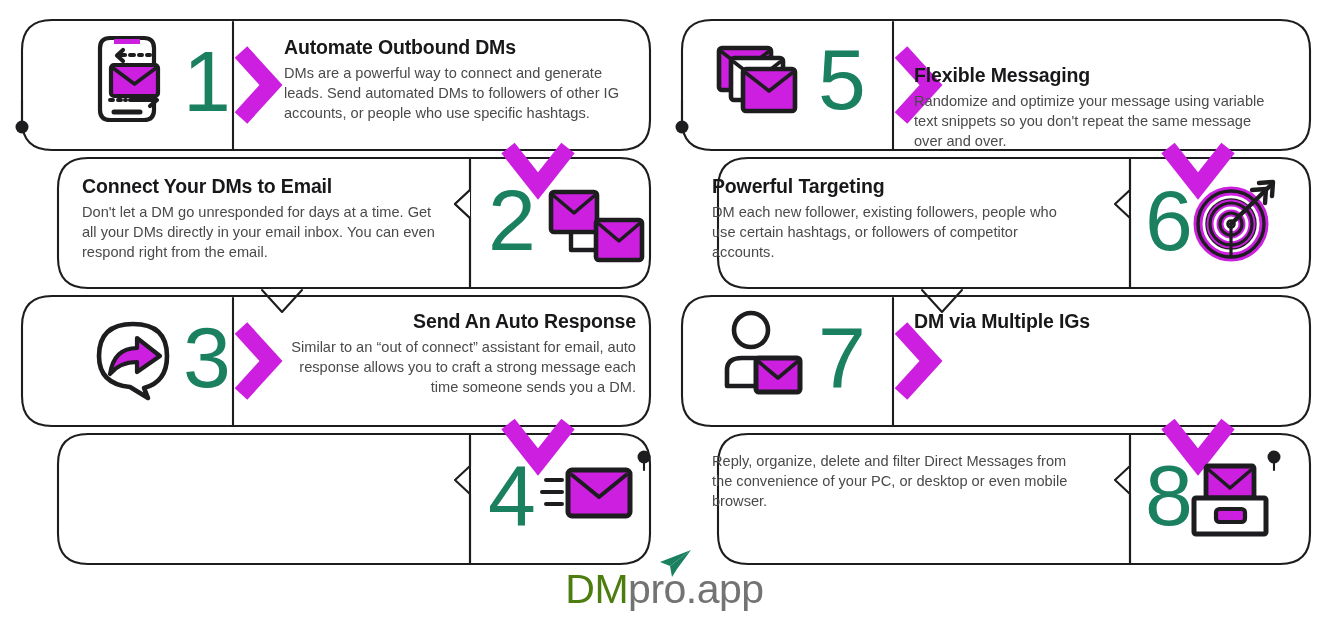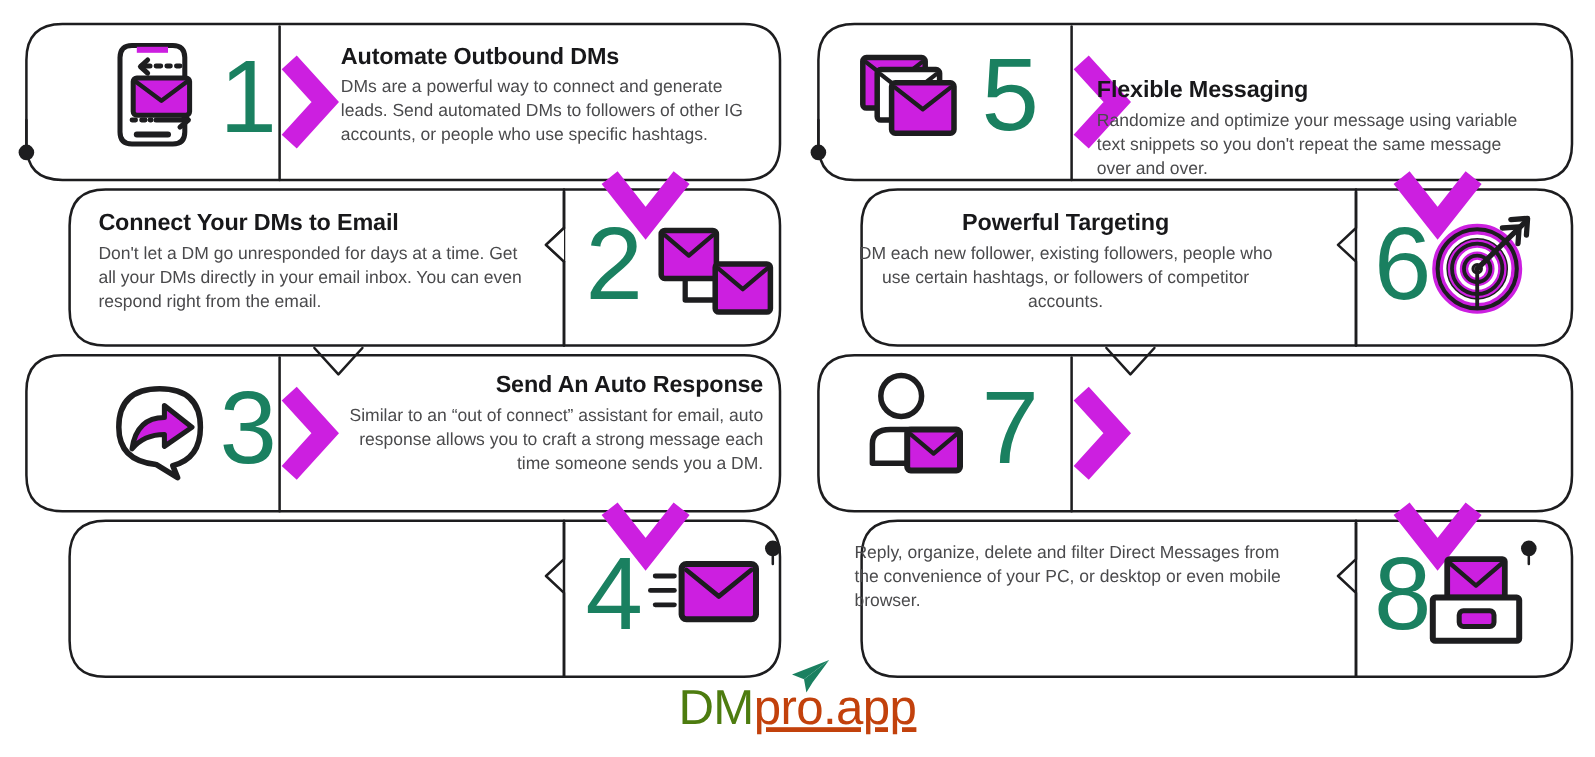--- a/index.html
+++ b/index.html
@@ -63,21 +63,21 @@
     position: absolute;
     left: 0;
     top: 566px;
     width: 1329px;
     text-align: center;
     font-size: 41px;
     letter-spacing: -0.5px;
     font-family: "Liberation Sans", sans-serif;
   }
   .logo-dm { color: #4d7c0f; }
-  .logo-pro { color: #c2410c; text-decoration: underline; }
+  .logo-pro { color: #737373; }
   .logo-wrap {
     position: relative;
     display: inline-block;
   }
   .logo-plane {
     position: absolute;
     left: 93px;
     top: -17px;
     width: 34px;
     height: 30px;
@@ -254,21 +254,21 @@
       <rect x="29" y="27" width="52" height="42" rx="3" fill="#cc1fe0" stroke="#1d1d1f" stroke-width="4.6"></rect>
       <path d="M 32 31 L 55 49 L 78 31" fill="none" stroke="#1d1d1f" stroke-width="3.6" stroke-linecap="round" stroke-linejoin="round"></path>
     </svg>
   </div>
   <div class="num" style="left:818px; top:36px;">5</div>
   <div class="card-text" style="left:914px; top:37px; width:362px;margin-top:28px;">
     <div class="card-title">Flexible Messaging</div>
     <div class="card-body">Randomize and optimize your message using variable text snippets so you don't repeat the same message over and over.</div>
   </div>
 
-  <div class="card-text" style="left:712px; top:176px; width:352px;text-align:center;">
+  <div class="card-text" style="left:712px; top:176px; width:352px;">
     <div class="card-title">Powerful Targeting</div>
     <div class="card-body">DM each new follower, existing followers, people who use certain hashtags, or followers of competitor accounts.</div>
   </div>
   <div class="num" style="left:1145px; top:177px;">6</div>
   <div class="icon-box" style="left:1190px; top:170px; width:96px; height:96px;">
     <svg viewBox="0 0 96 96" width="96" height="96" xmlns="http://www.w3.org/2000/svg">
       <circle cx="41" cy="54" r="33" fill="none" stroke="#cc1fe0" stroke-width="9"></circle>
       <circle cx="41" cy="54" r="33" fill="none" stroke="#1d1d1f" stroke-width="3.4"></circle>
       <circle cx="41" cy="54" r="24" fill="none" stroke="#1d1d1f" stroke-width="3.4"></circle>
       <circle cx="41" cy="54" r="21" fill="none" stroke="#cc1fe0" stroke-width="7"></circle>
@@ -286,20 +286,21 @@
   <div class="icon-box" style="left:714px; top:308px; width:100px; height:94px;">
     <svg viewBox="0 0 100 94" width="100" height="94" xmlns="http://www.w3.org/2000/svg">
       <circle cx="37" cy="22" r="17" fill="none" stroke="#1d1d1f" stroke-width="4.6"></circle>
       <path d="M 42 78 L 13 78 L 13 62 Q 13 50 28 50 L 44 50" fill="none" stroke="#1d1d1f" stroke-width="4.6" stroke-linecap="round" stroke-linejoin="round"></path>
       <rect x="42" y="50" width="44" height="34" rx="3" fill="#cc1fe0" stroke="#1d1d1f" stroke-width="5"></rect>
       <path d="M 45 54 L 64 70 L 83 54" fill="none" stroke="#1d1d1f" stroke-width="3.6" stroke-linecap="round" stroke-linejoin="round"></path>
     </svg>
   </div>
   <div class="num" style="left:818px; top:314px;">7</div>
   <div class="card-text" style="left:914px; top:311px; width:362px;">
+    <div class="card-title">DM via Multiple IGs</div>
   </div>
 
   <div class="card-text" style="left:712px; top:452px; width:362px;">
     <div class="card-body">Reply, organize, delete and filter Direct Messages from the convenience of your PC, or desktop or even mobile browser.</div>
   </div>
   <div class="num" style="left:1145px; top:452px;">8</div>
   <div class="icon-box" style="left:1188px; top:462px; width:92px; height:78px;">
     <svg viewBox="0 0 92 78" width="92" height="78" xmlns="http://www.w3.org/2000/svg">
       <rect x="18" y="4" width="48" height="32" rx="2" fill="#cc1fe0" stroke="#1d1d1f" stroke-width="4.8"></rect>
       <path d="M 21 8 L 42 26 L 63 8" fill="none" stroke="#1d1d1f" stroke-width="3.6" stroke-linecap="round" stroke-linejoin="round"></path>

